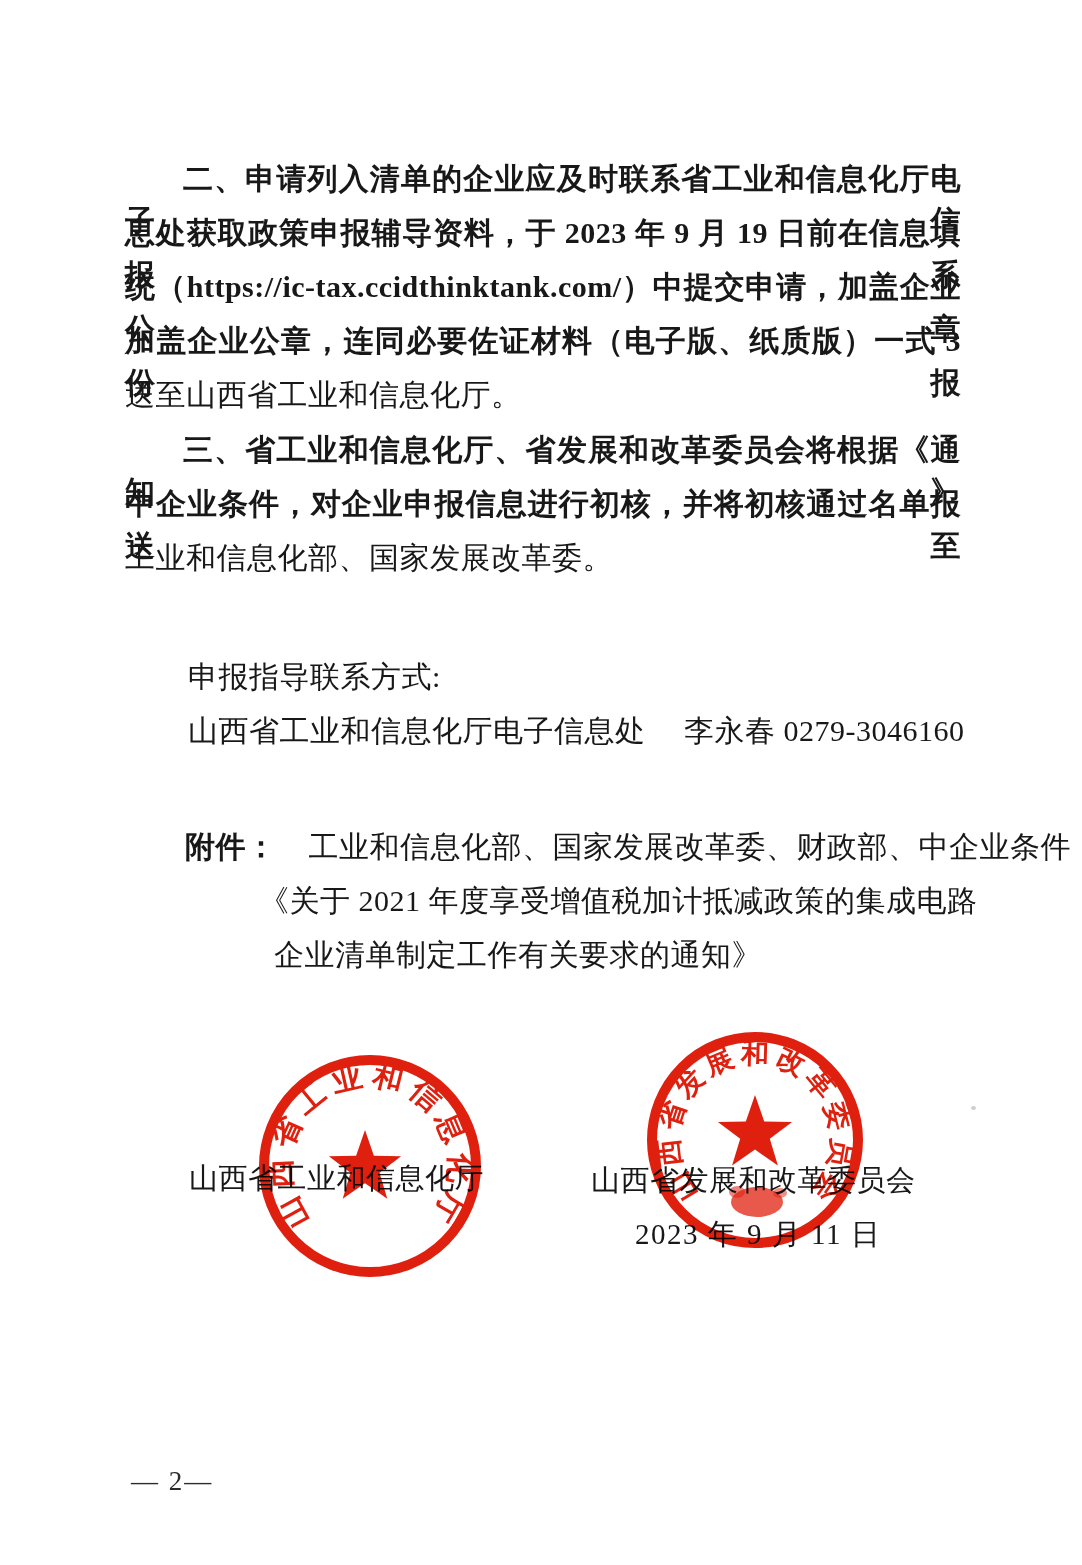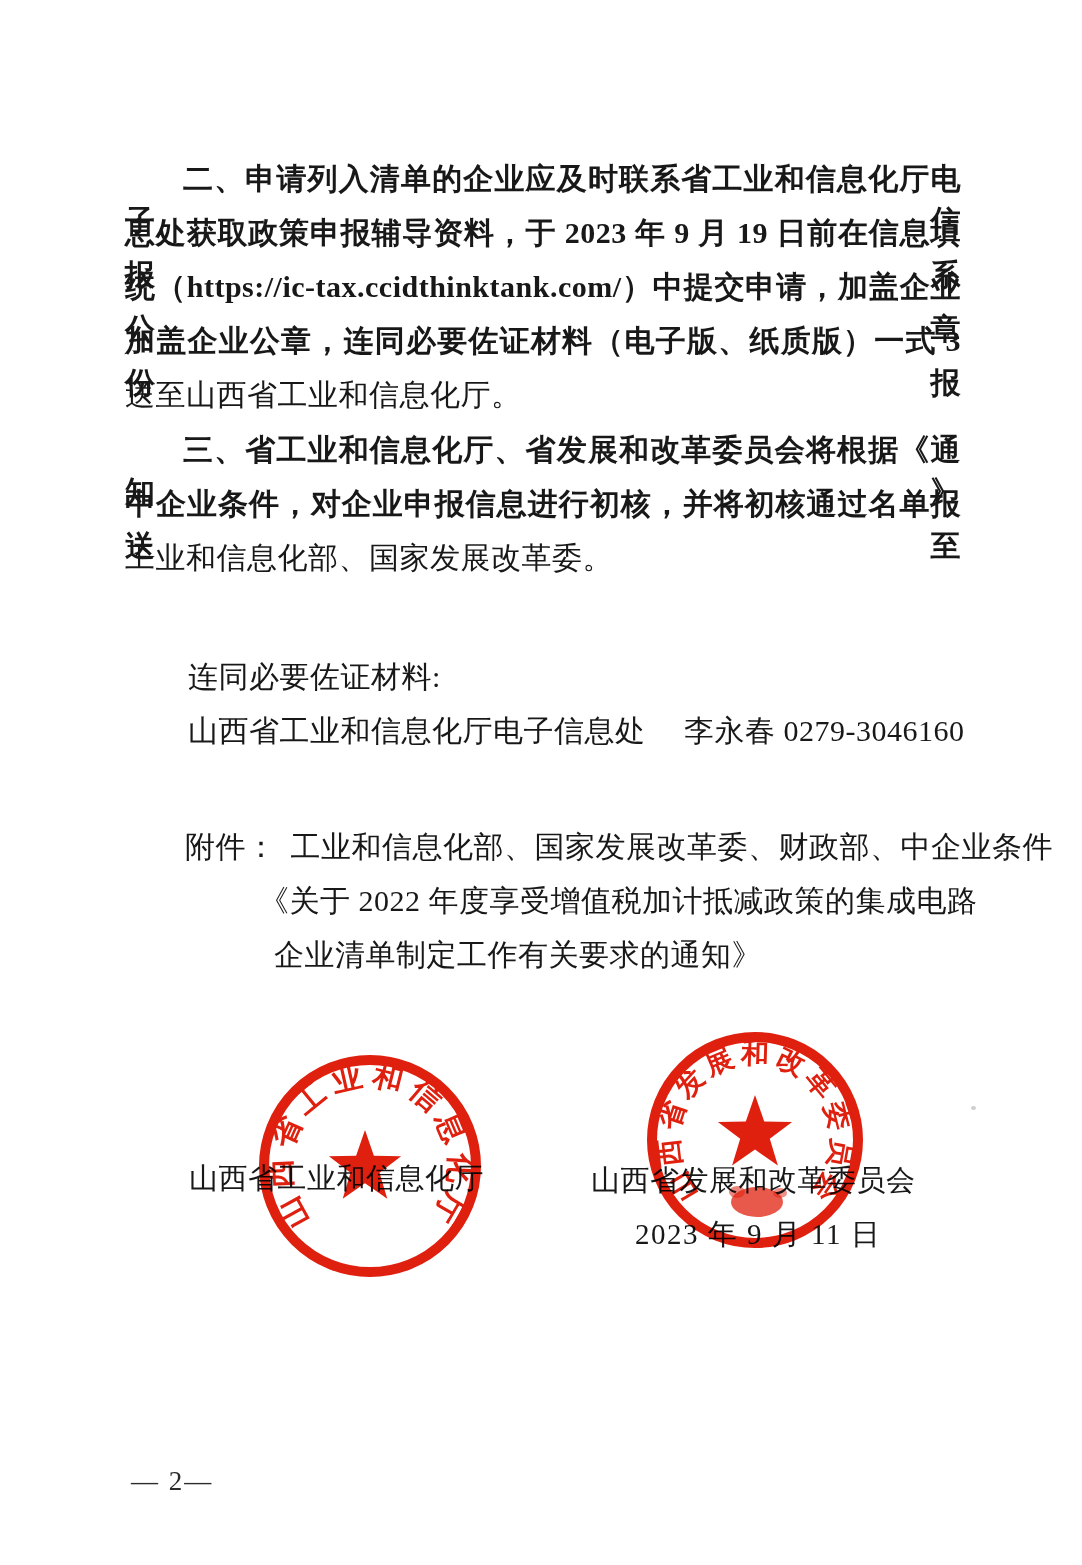--- a/index.html
+++ b/index.html
@@ -15,21 +15,21 @@
   .bl {
     position:absolute;
     left:125px; width:836px;
     font-size:30px; line-height:42px;
     white-space:normal;
     letter-spacing:0.5px;
   }
   .just { text-align:justify; text-align-last:justify;font-weight:bold; }
   .ind  { text-indent:58px; }
   .free { position:absolute; font-size:30px; line-height:42px; white-space:nowrap; letter-spacing:0.5px; }
-  .att-label { margin-right:14px; }
+  .att-label { margin-right:32px;font-weight:bold; }
   .sig { position:absolute; font-size:29px; line-height:40px; white-space:nowrap; letter-spacing:0.5px; }
   .footer {
     position:absolute; font-size:27px; line-height:34px;
     letter-spacing:2px; color:#2b2b2b; white-space:nowrap;
   }
   .seal {
     position:absolute;
     mix-blend-mode:multiply;
   }
   .seal-text {
@@ -50,27 +50,27 @@
   <div class="bl just ind" style="top:158px">二、申请列入清单的企业应及时联系省工业和信息化厅电子信</div>
   <div class="bl just" style="top:212px">息处获取政策申报辅导资料，于 2023 年 9 月 19 日前在信息填报系</div>
   <div class="bl just" style="top:266px">统（https://ic-tax.ccidthinktank.com/）中提交申请，加盖企业公章</div>
   <div class="bl just" style="top:320px">加盖企业公章，连同必要佐证材料（电子版、纸质版）一式 3 份报</div>
   <div class="bl just ind" style="top:429px">三、省工业和信息化厅、省发展和改革委员会将根据《通知》</div>
 
   <div class="bl" style="top:374px">送至山西省工业和信息化厅。</div>
   <div class="bl just" style="top:483px">中企业条件，对企业申报信息进行初核，并将初核通过名单报送至</div>
   <div class="bl" style="top:537px">工业和信息化部、国家发展改革委。</div>
 
-  <div class="free" style="left:188px; top:656px">连同必要佐证材料:</div>
+  <div class="free" style="left:188px; top:656px">申报指导联系方式:</div>
   <div class="free" style="left:188px; top:710px">山西省工业和信息化厅电子信息处　 李永春 0279-3046160</div>
 
   <div class="free" style="left:185px; top:826px">
     <span class="att-label">附件：</span><span>工业和信息化部、国家发展改革委、财政部、中企业条件</span>
   </div>
-  <div class="free" style="left:259px; top:880px">《关于 2022 年度享受增值税加计抵减政策的集成电路</div>
+  <div class="free" style="left:259px; top:880px">《关于 2021 年度享受增值税加计抵减政策的集成电路</div>
   <div class="free" style="left:274px; top:934px">企业清单制定工作有关要求的通知》</div>
 
   <div class="sig" style="left:189px; top:1158px">山西省工业和信息化厅</div>
   <div class="sig" style="left:591px; top:1160px">山西省发展和改革委员会</div>
   <div class="sig" style="left:635px; top:1214px; letter-spacing:1.5px">2023 年 9 月 11 日</div>
 
   <svg class="seal" style="left:252px; top:1048px" width="236" height="236" viewBox="0 0 236 236">
     <circle cx="118" cy="118" r="106" fill="none" stroke="#e0200f" stroke-width="10"></circle>
     <path id="sealArcL" d="M 61.4 174.6 A 80 80 0 1 1 174.6 174.6" fill="none"></path>
     <text class="seal-text" font-size="30" letter-spacing="7">

